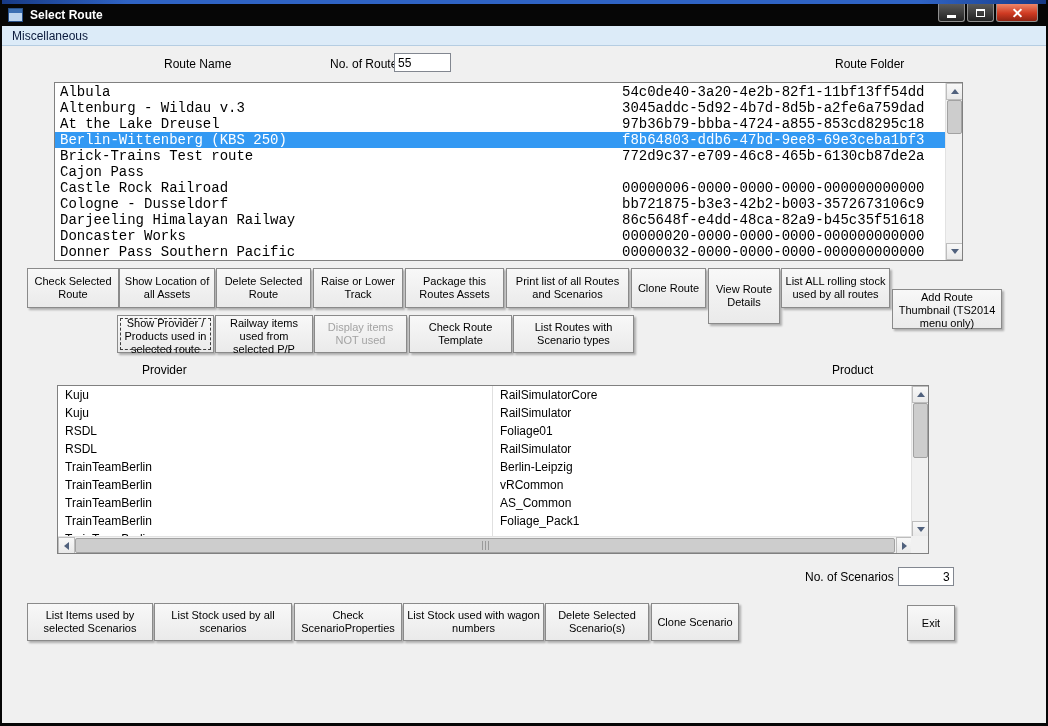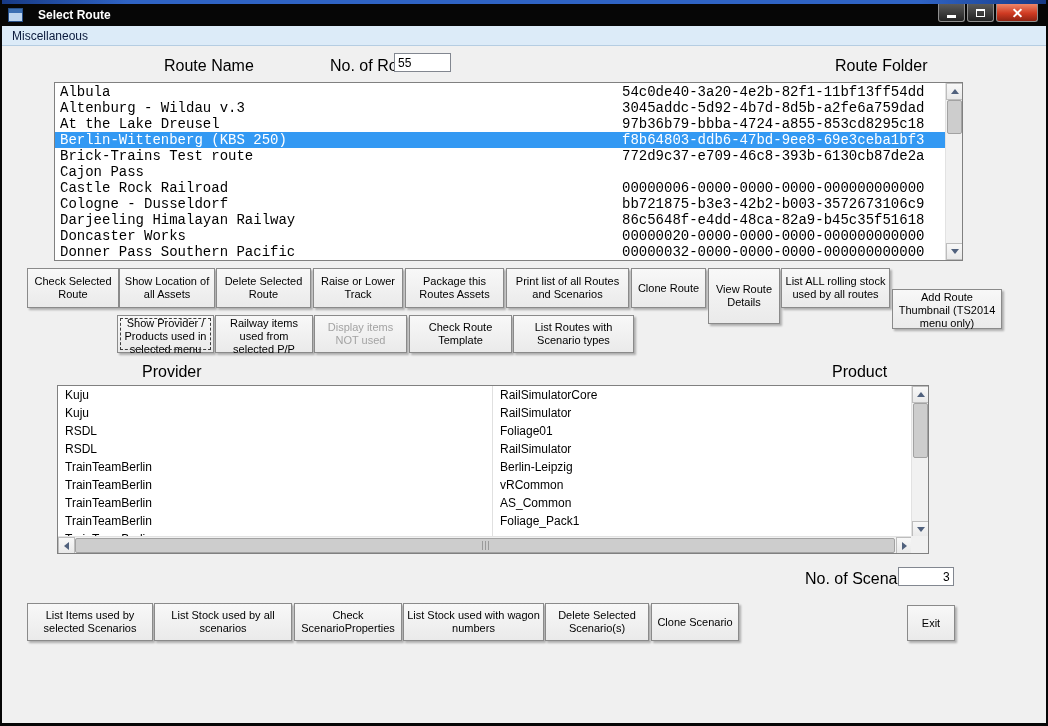--- a/index.html
+++ b/index.html
@@ -8,21 +8,21 @@
 
   .window {
     position:relative; width:1048px; height:726px;
     border-left:2px solid #060606; border-right:2px solid #060606; border-bottom:3px solid #060606;
     background:var(--client-bg,#f0f0f0);
   }
   .top-edge { height:4px; background:linear-gradient(90deg,#173a86,var(--top-edge-blue,#2f63c4) 12%,var(--top-edge-blue,#2f63c4) 88%,#173a86); }
 
   .titlebar {
     position:relative; height:22px; background:var(--titlebar-bg,#060606);
-    display:flex; align-items:center; padding-left:6px;gap:8px;
+    display:flex; align-items:center; padding-left:6px;
   }
   .app-icon { width:15px; height:14px; background:#bcd4ee; border:1px solid #27508a; position:relative; flex:0 0 auto; }
   .app-icon .strip { position:absolute; left:0; top:0; right:0; height:4px; background:#3b6fb3; }
   .title { color:#fff; font-size:12px; font-weight:bold; margin-left:7px; }
 
   .caption-buttons { position:absolute; top:0; right:8px; display:flex; gap:2px; }
   .cap-btn { height:18px; border:1px solid #8f8f8f; border-top:none; border-radius:0 0 3px 3px;
              display:flex; align-items:center; justify-content:center; }
   .cap-btn.min, .cap-btn.max { width:27px; background:linear-gradient(#5a5a5a,#232323); }
   .cap-btn.close { width:42px; background:linear-gradient(#ee8668,var(--close-red,#cf3a22) 55%, #8f2312); }
@@ -34,21 +34,21 @@
   }
   .glyph-close::before { transform:rotate(45deg); }
   .glyph-close::after  { transform:rotate(-45deg); }
 
   .menubar { height:20px; background:var(--menubar-bg,#dcebf8); border-bottom:1px solid #b5cde2;
              display:flex; align-items:center; padding-left:10px; }
   .menu-item { font-size:12px; color:#0b1a3c; }
 
   .client { position:relative; width:100%; height:677px; background:var(--client-bg,#f0f0f0); }
 
-  .lbl { position:absolute; font-size:16px; color:#000; white-space:nowrap; }
+  .lbl { position:absolute; font-size:12px; color:#000; white-space:nowrap; }
   .tbox { position:absolute; height:19px; border:1px solid #828790; background:#fff;
           font:12px "Liberation Sans", sans-serif; padding:0 3px; }
 
   .listbox { position:absolute; background:#fff; border:1px solid #808080; overflow:hidden; }
 
   
   .route-list { font-family:"Liberation Mono","DejaVu Sans Mono",monospace; font-size:14px; }
   .route-rows { position:absolute; left:0; top:1px; width:890px; }
   .rrow { position:relative; height:16px; line-height:16px; white-space:nowrap; }
   .rname  { position:absolute; left:5px;  top:0; }
@@ -133,21 +133,21 @@
         <div class="rrow">
             <span class="rname">At the Lake Dreusel</span>
             <span class="rguid">97b36b79-bbba-4724-a855-853cd8295c18</span>
           </div>
         <div class="rrow sel">
             <span class="rname">Berlin-Wittenberg (KBS 250)</span>
             <span class="rguid">f8b64803-ddb6-47bd-9ee8-69e3ceba1bf3</span>
           </div>
         <div class="rrow">
             <span class="rname">Brick-Trains Test route</span>
-            <span class="rguid">772d9c37-e709-46c8-393b-6130cb87de2a</span>
+            <span class="rguid">772d9c37-e709-46c8-465b-6130cb87de2a</span>
           </div>
         <div class="rrow">
             <span class="rname">Cajon Pass</span>
           </div>
         <div class="rrow">
             <span class="rname">Castle Rock Railroad</span>
             <span class="rguid">00000006-0000-0000-0000-000000000000</span>
           </div>
         <div class="rrow">
             <span class="rname">Cologne - Dusseldorf</span>
@@ -181,21 +181,21 @@
     <button class="btn" style="left:117px;top:222px;width:96px;height:40px">Show Location of all Assets</button>
     <button class="btn" style="left:214px;top:222px;width:95px;height:40px">Delete Selected Route</button>
     <button class="btn" style="left:311px;top:222px;width:90px;height:40px">Raise or Lower Track</button>
     <button class="btn" style="left:403px;top:222px;width:99px;height:40px">Package this Routes Assets</button>
     <button class="btn" style="left:504px;top:222px;width:123px;height:40px">Print list of all Routes and Scenarios</button>
     <button class="btn" style="left:629px;top:222px;width:75px;height:40px">Clone Route</button>
     <button class="btn" style="left:706px;top:222px;width:72px;height:56px">View Route Details</button>
     <button class="btn" style="left:779px;top:222px;width:109px;height:40px">List ALL rolling stock used by all routes</button>
     <button class="btn" style="left:890px;top:243px;width:110px;height:40px">Add Route Thumbnail (TS2014 menu only)</button>
 
-    <button class="btn focused" style="left:115px;top:269px;width:97px;height:38px">Show Provider / Products used in selected menu</button>
+    <button class="btn focused" style="left:115px;top:269px;width:97px;height:38px">Show Provider / Products used in selected route</button>
     <button class="btn" style="left:213px;top:269px;width:98px;height:38px">Railway items used from selected P/P</button>
     <button class="btn" style="left:312px;top:269px;width:93px;height:38px" disabled="">Display items NOT used</button>
     <button class="btn" style="left:407px;top:269px;width:103px;height:38px">Check Route Template</button>
     <button class="btn" style="left:511px;top:269px;width:121px;height:38px">List Routes with Scenario types</button>
 
     <span class="lbl" style="left:140px;top:317px">Provider</span>
     <span class="lbl" style="left:830px;top:317px">Product</span>
 
     <div class="listbox pp-list" style="left:55px;top:339px;width:872px;height:169px">
       <div class="pp-content">

